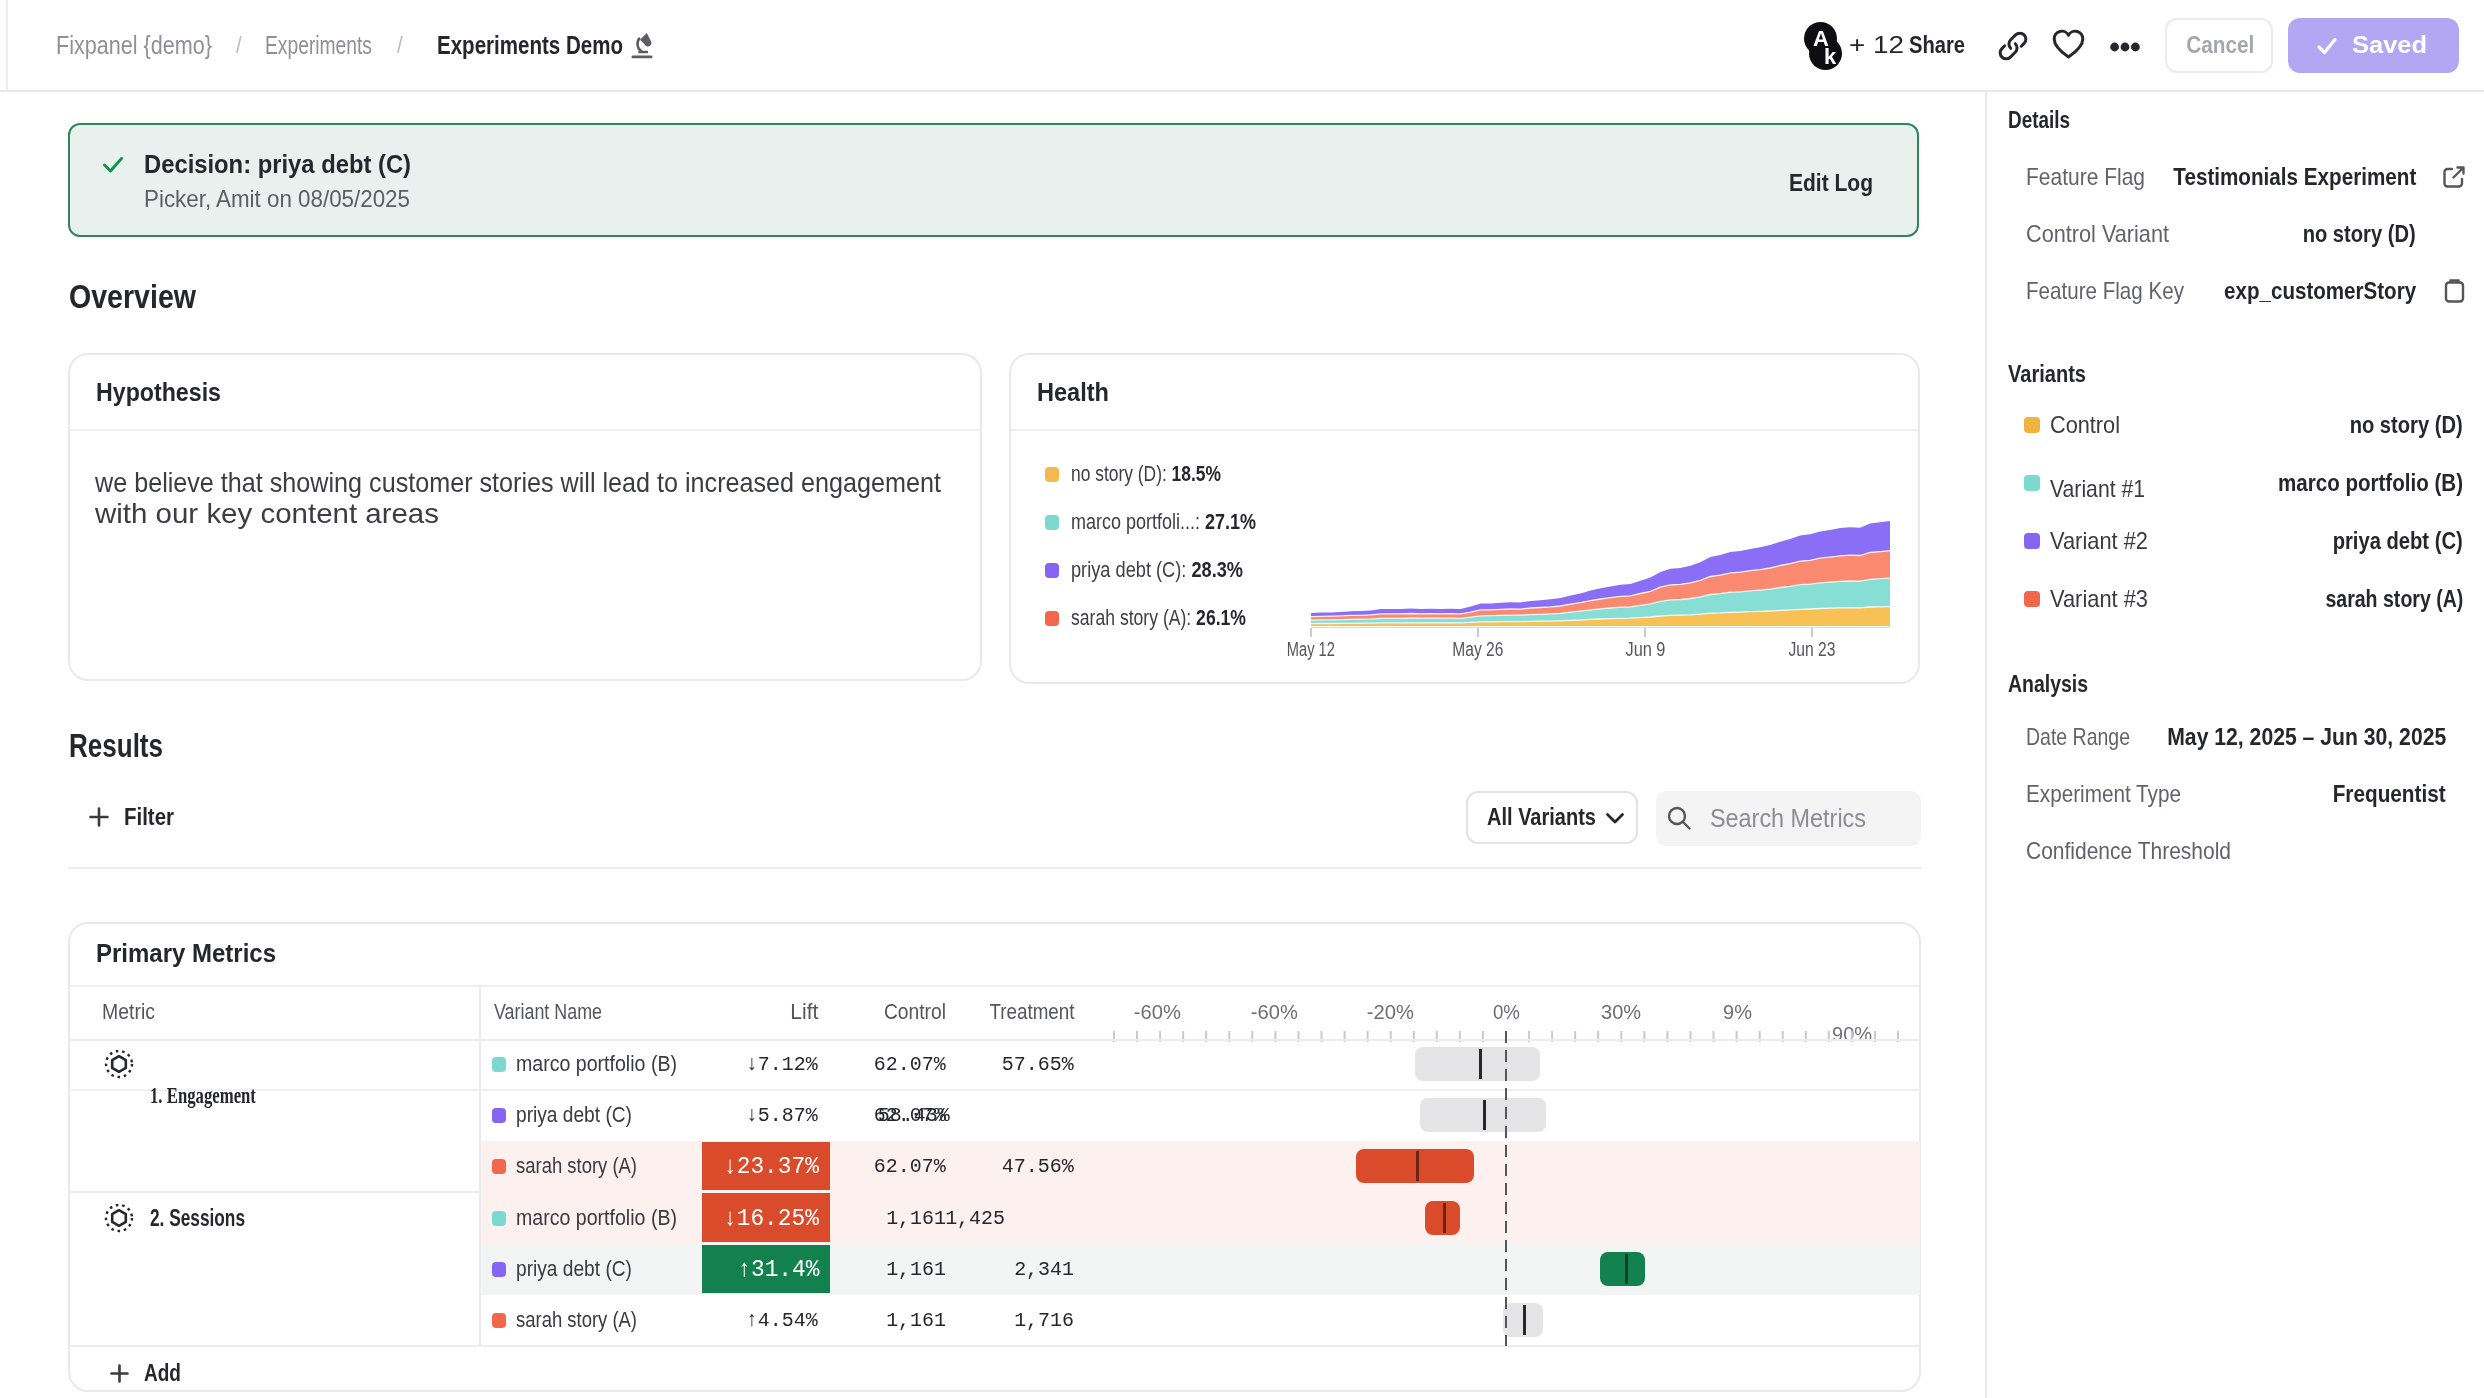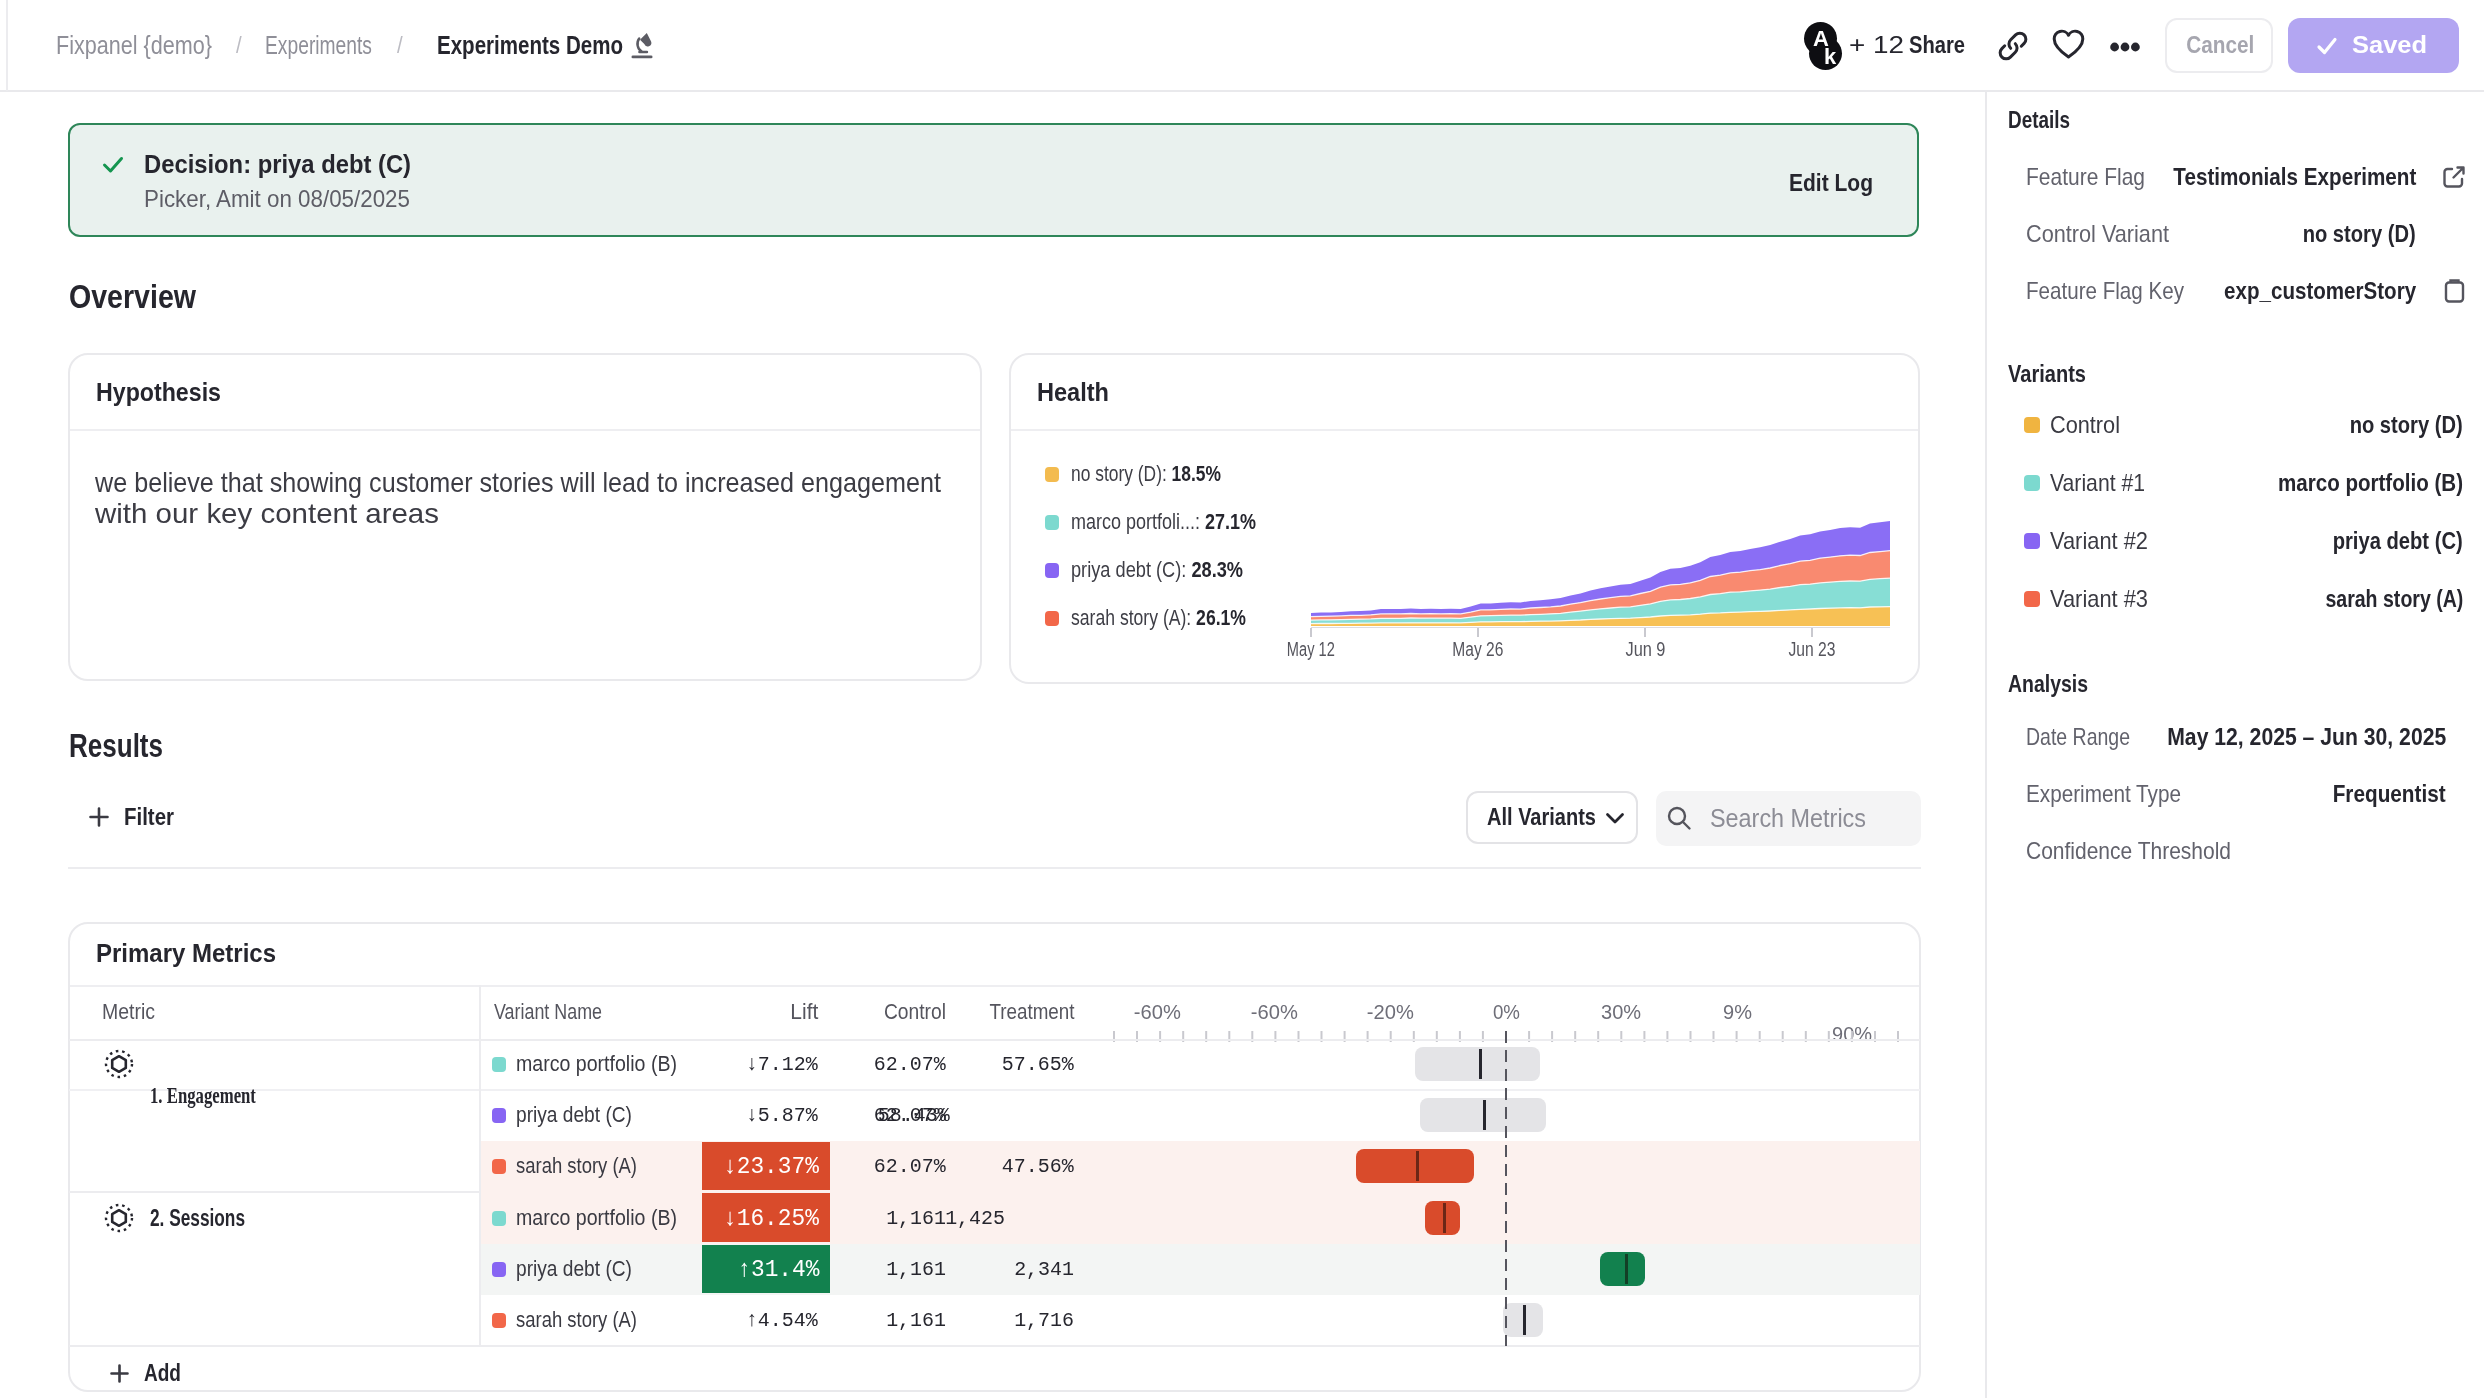--- a/index.html
+++ b/index.html
@@ -415,21 +415,21 @@
     <span class="t" style="font-size: 24px; color: rgb(38, 38, 46); font-weight: 700; transform: scaleX(0.8352); transform-origin: 0px 50%;">Variants</span>
   </div>
 <div class="abs" style="left:2024px;top:417px;width:16px;height:16px;border-radius:4px;background:#f0b440;"></div>
 <div class="abs vc" style="left:2050px;top:405px;height:40px;">
     <span class="t" style="font-size: 24px; color: rgb(58, 58, 66); font-weight: 400; transform: scaleX(0.9047); transform-origin: 0px 50%;">Control</span>
   </div>
 <div class="abs vc" style="left:1763px;top:405px;width:700px;height:40px;justify-content:flex-end;">
     <span class="t" style="font-size: 24px; color: rgb(38, 38, 46); font-weight: 700; transform: scaleX(0.8391); transform-origin: 100% 50%;">no story (D)</span>
   </div>
 <div class="abs" style="left:2024px;top:475px;width:16px;height:16px;border-radius:4px;background:#7cd9cf;"></div>
-<div class="abs vc" style="left:2050px;top:463px;height:40px;">
+<div class="abs vc" style="left:2050px;top:463px;height:40px;align-items:flex-end;">
     <span class="t" style="font-size: 24px; color: rgb(58, 58, 66); font-weight: 400; transform: scaleX(0.8827); transform-origin: 0px 50%;">Variant #1</span>
   </div>
 <div class="abs vc" style="left:1763px;top:463px;width:700px;height:40px;justify-content:flex-end;">
     <span class="t" style="font-size: 24px; color: rgb(38, 38, 46); font-weight: 700; transform: scaleX(0.8565); transform-origin: 100% 50%;">marco portfolio (B)</span>
   </div>
 <div class="abs" style="left:2024px;top:533px;width:16px;height:16px;border-radius:4px;background:#8765f3;"></div>
 <div class="abs vc" style="left:2050px;top:521px;height:40px;">
     <span class="t" style="font-size: 24px; color: rgb(58, 58, 66); font-weight: 400; transform: scaleX(0.9106); transform-origin: 0px 50%;">Variant #2</span>
   </div>
 <div class="abs vc" style="left:1763px;top:521px;width:700px;height:40px;justify-content:flex-end;">

